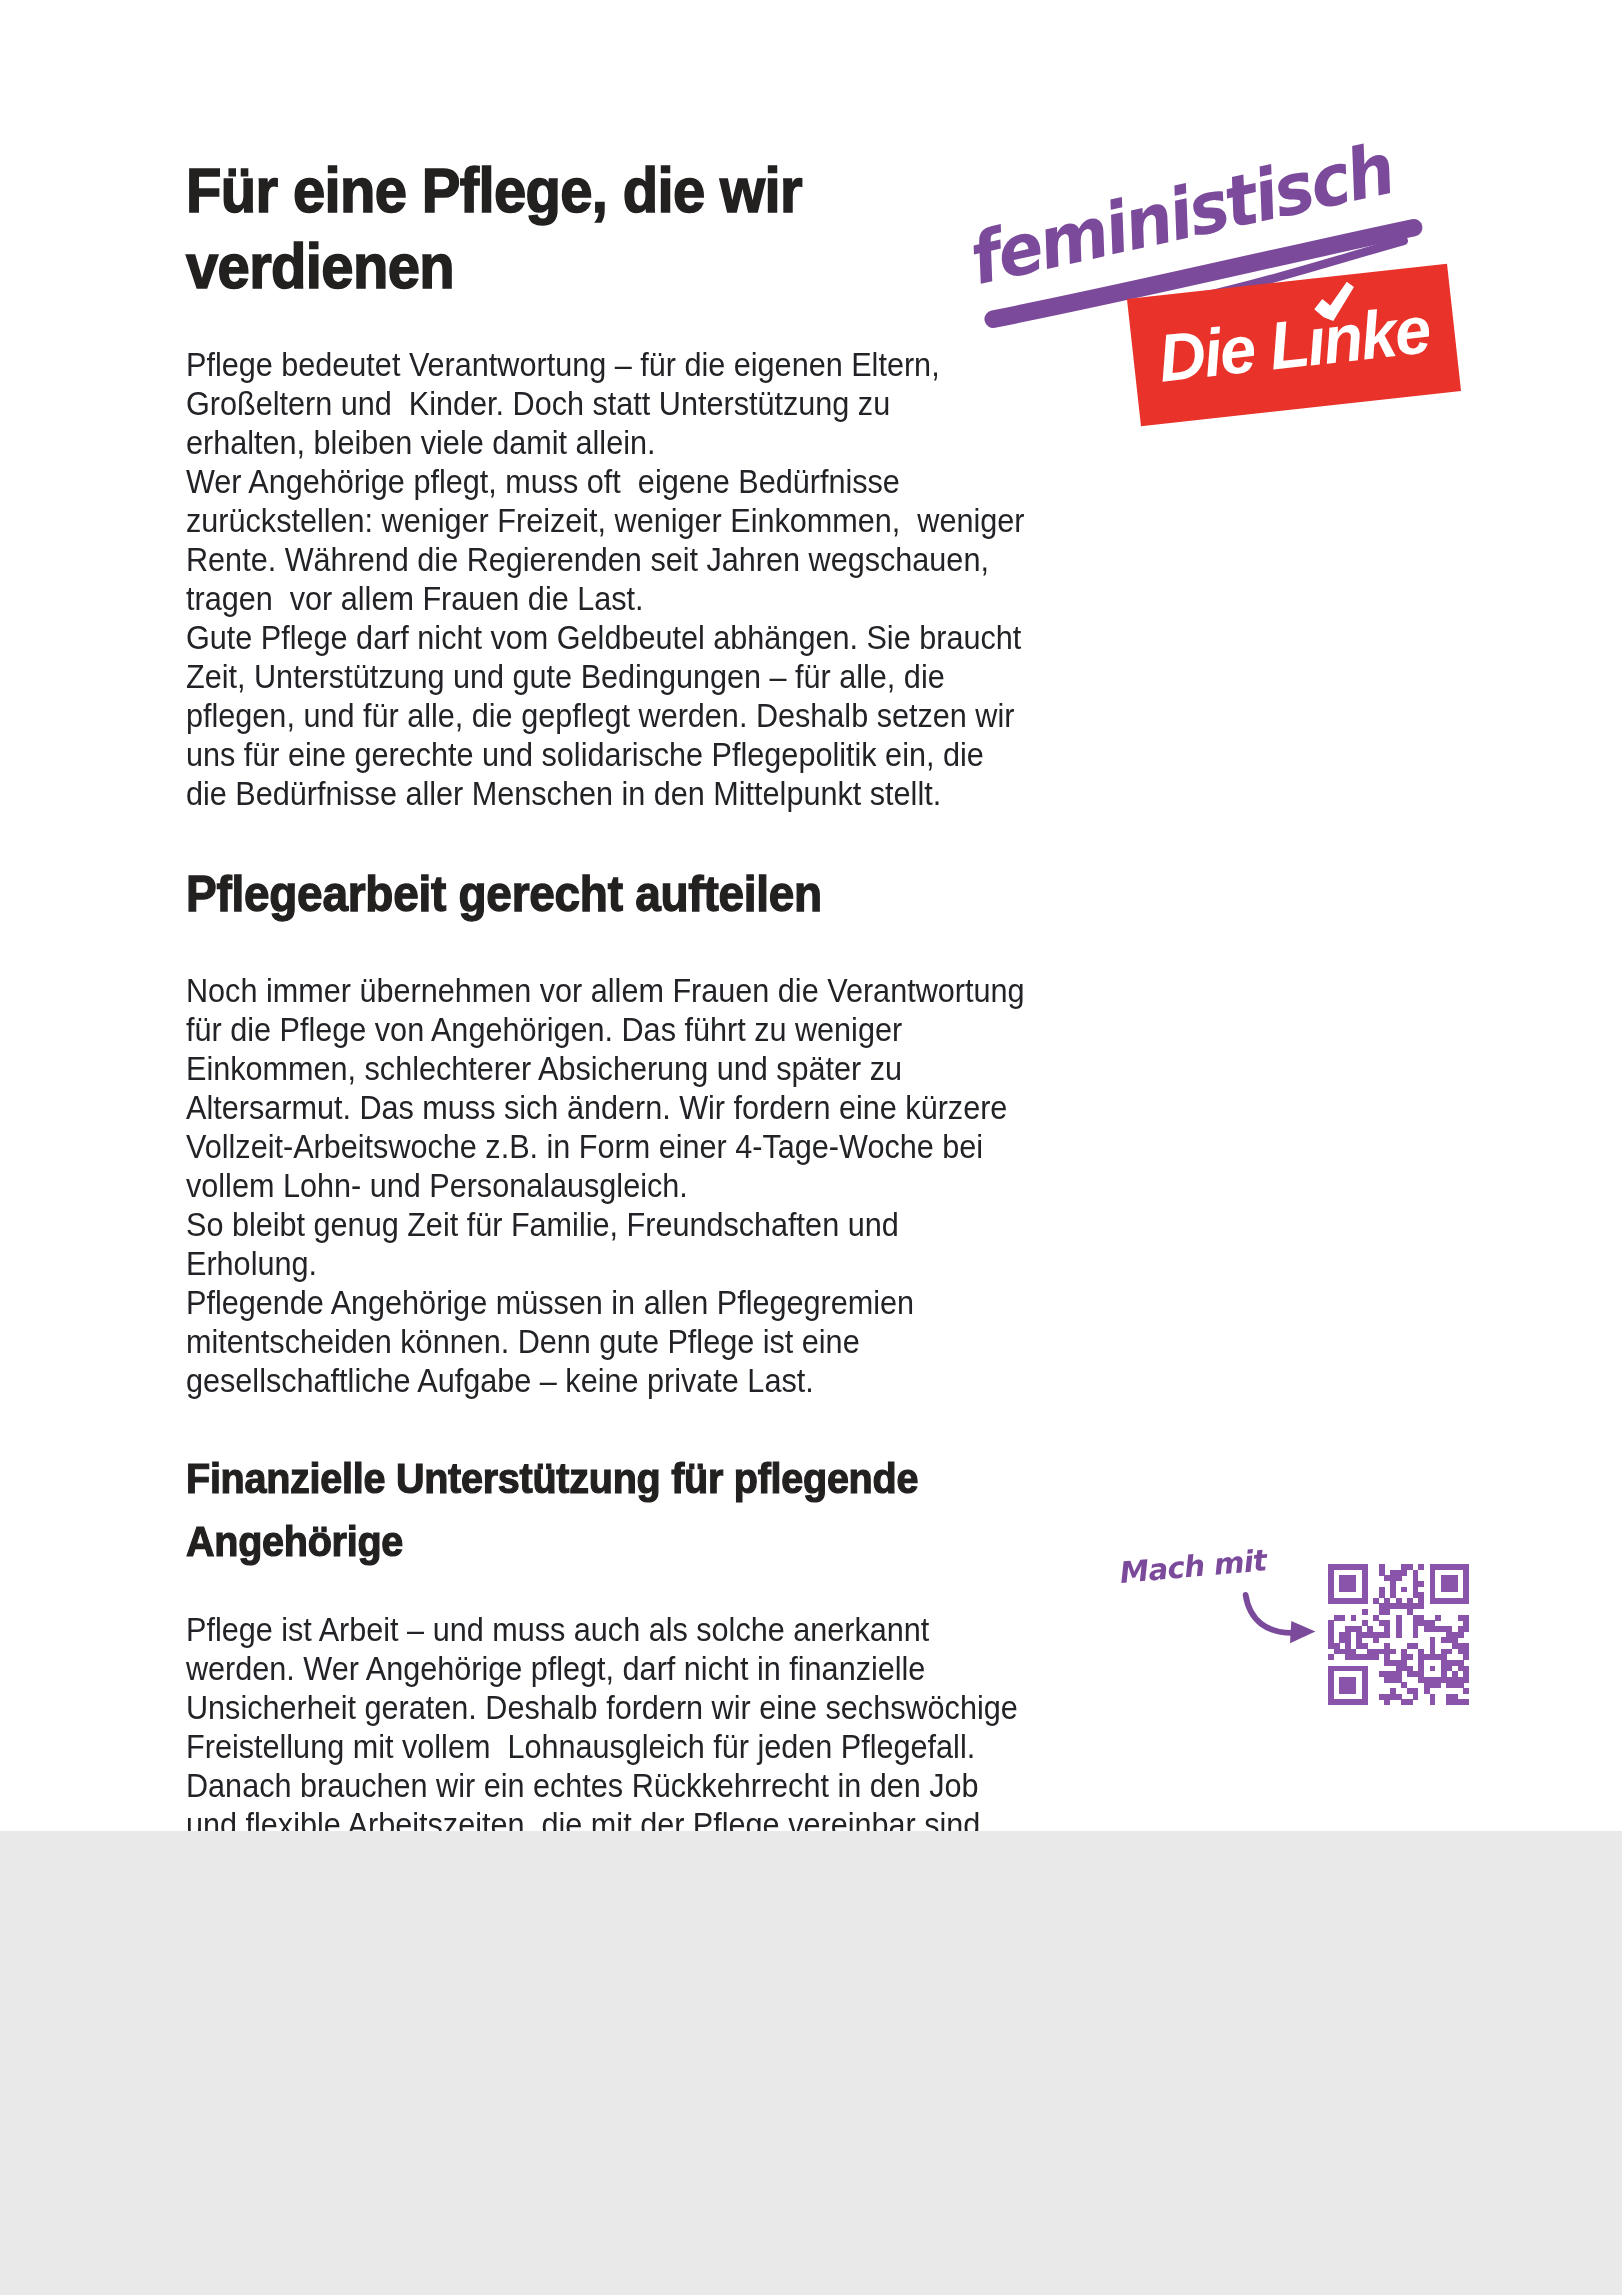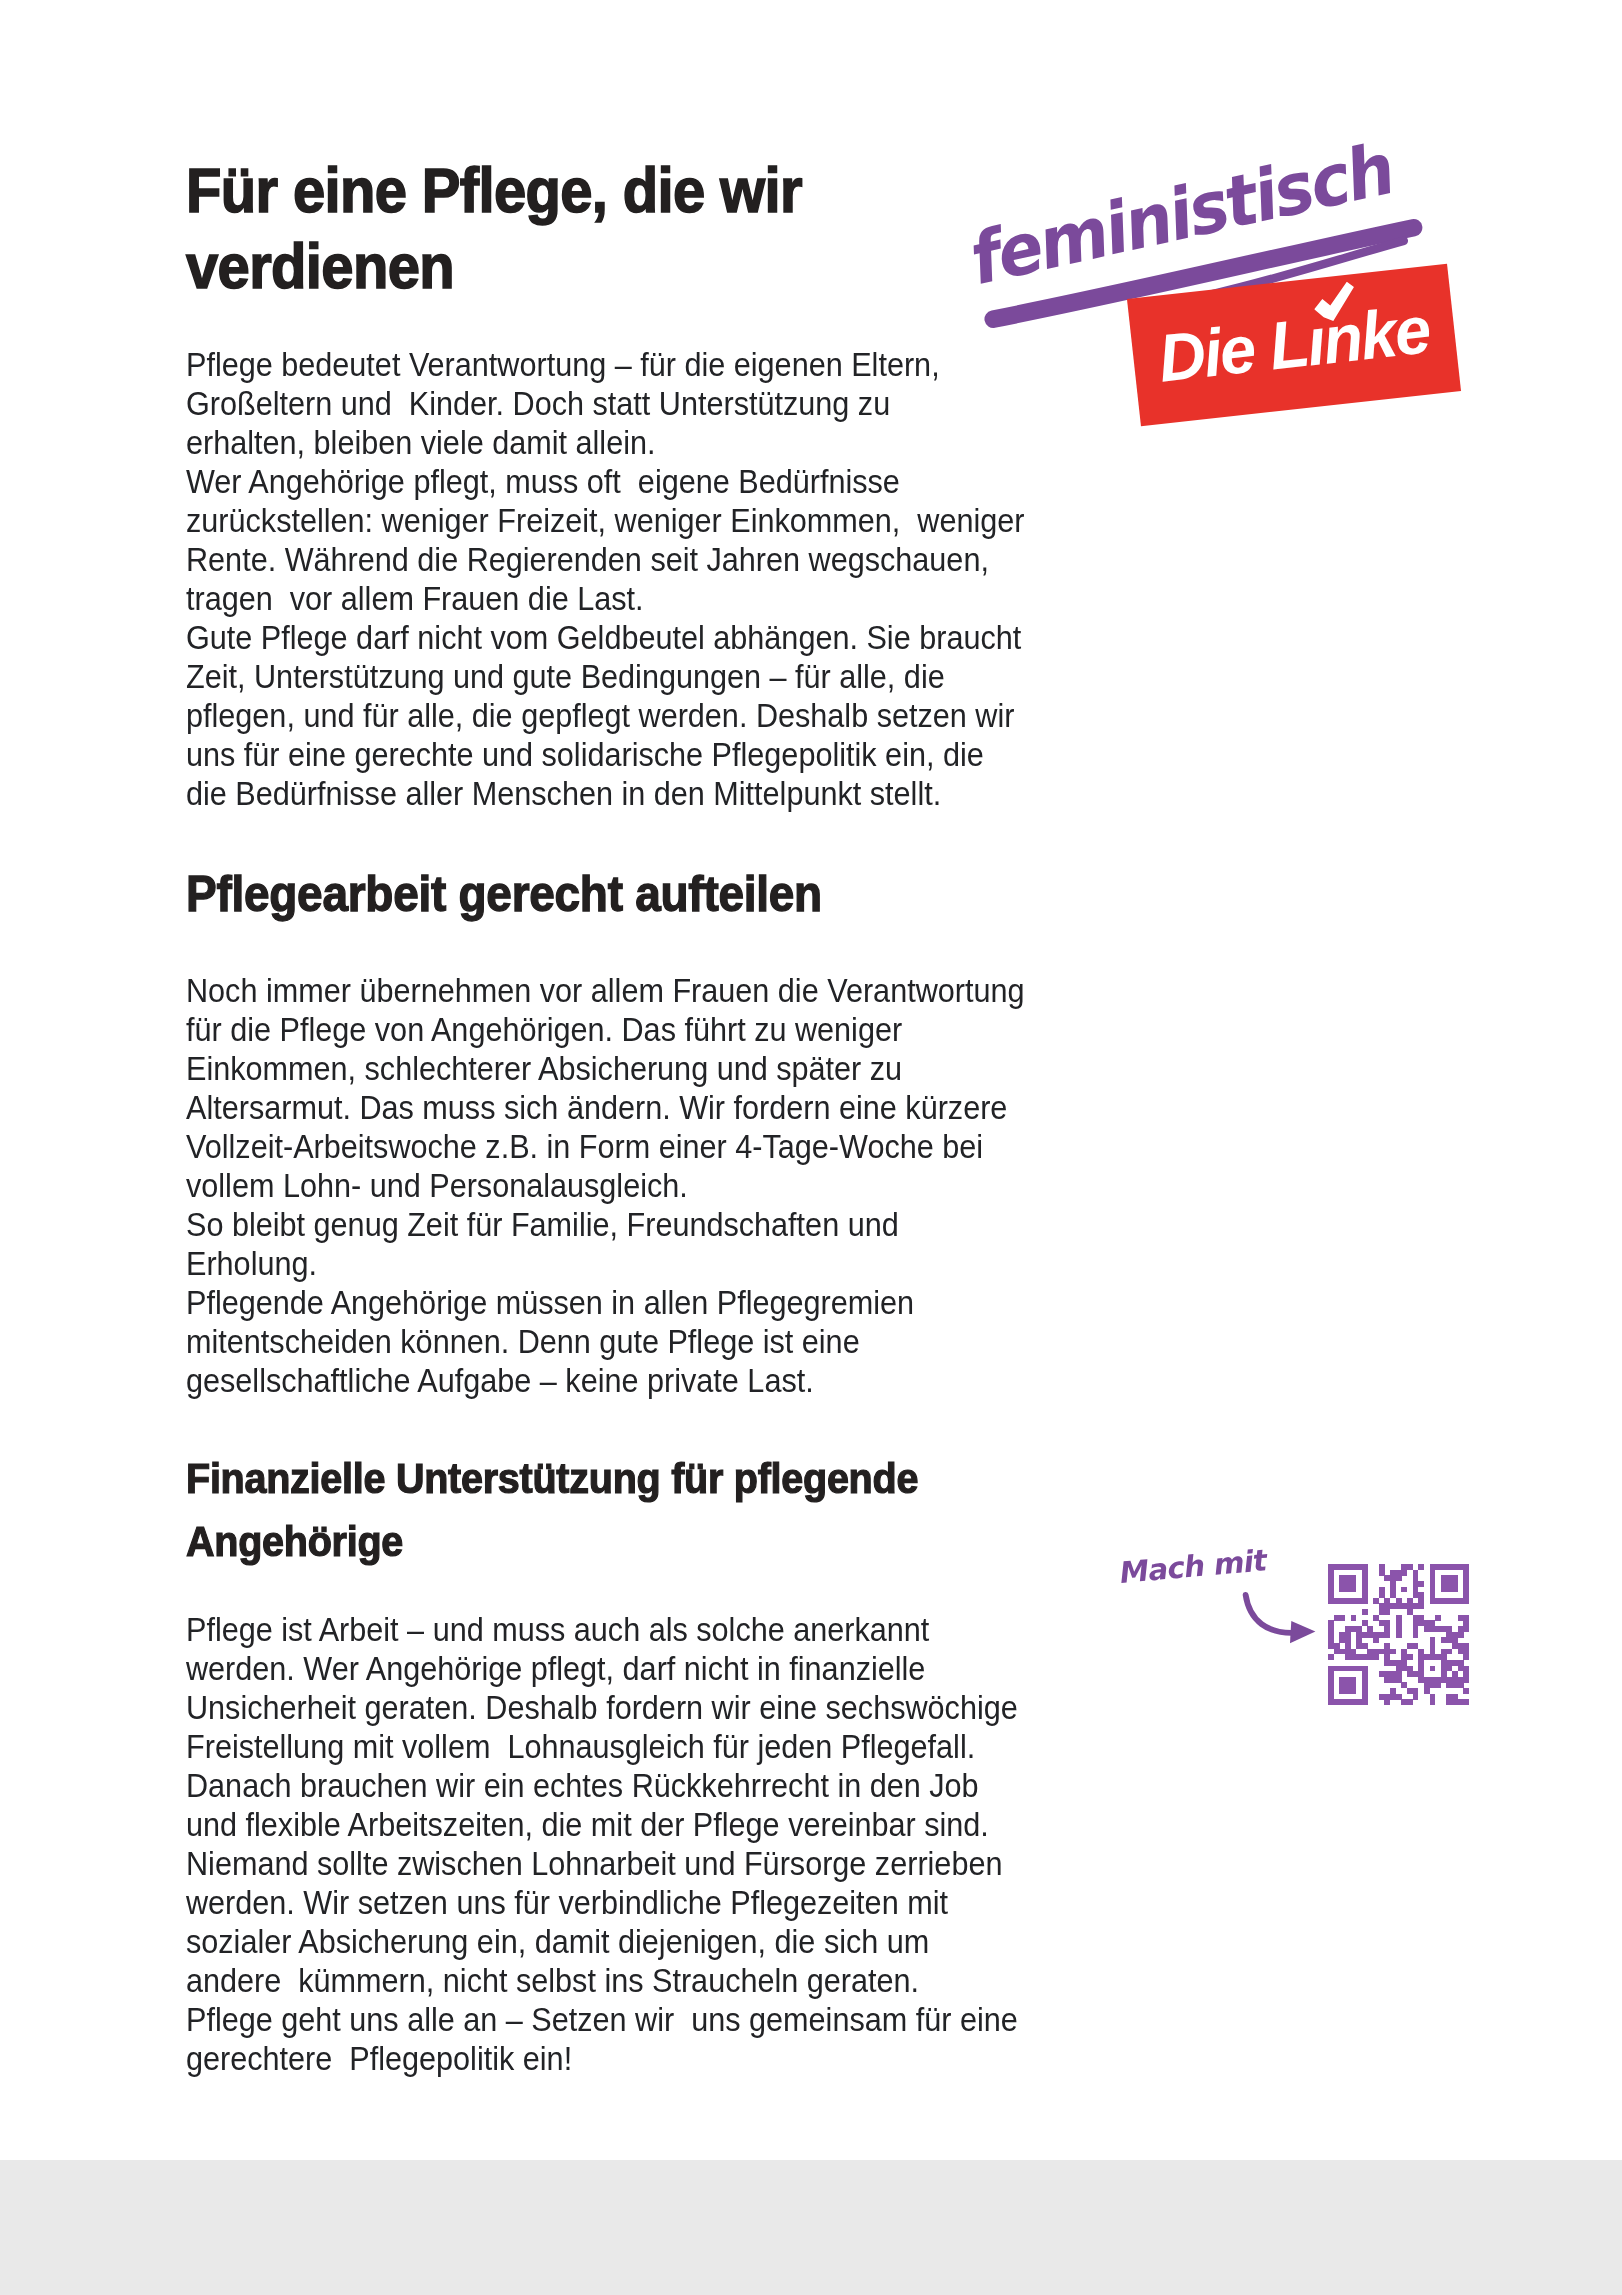--- a/index.html
+++ b/index.html
@@ -1,19 +1,19 @@
 <!DOCTYPE html>
 <html style="font-size:10.5px"><head>
 <meta charset="utf-8">
 <style>
   html,body{margin:0;padding:0;}
   body{background:#e9e9e9;font-family:"Liberation Sans", sans-serif;}
   .page{
     position:relative;
-    width:1623px;height:2160px;
+    width:1623px;height:1831px;
     background:var(--page-bg,#ffffff);
     overflow:hidden;
     margin:0 auto;
   }
   
   .main-title{
     position:absolute;left:186px;top:152px;
     font-size:63px;line-height:76px;font-weight:700;
     color:var(--ink,#232020);
     letter-spacing:-0.7px;

